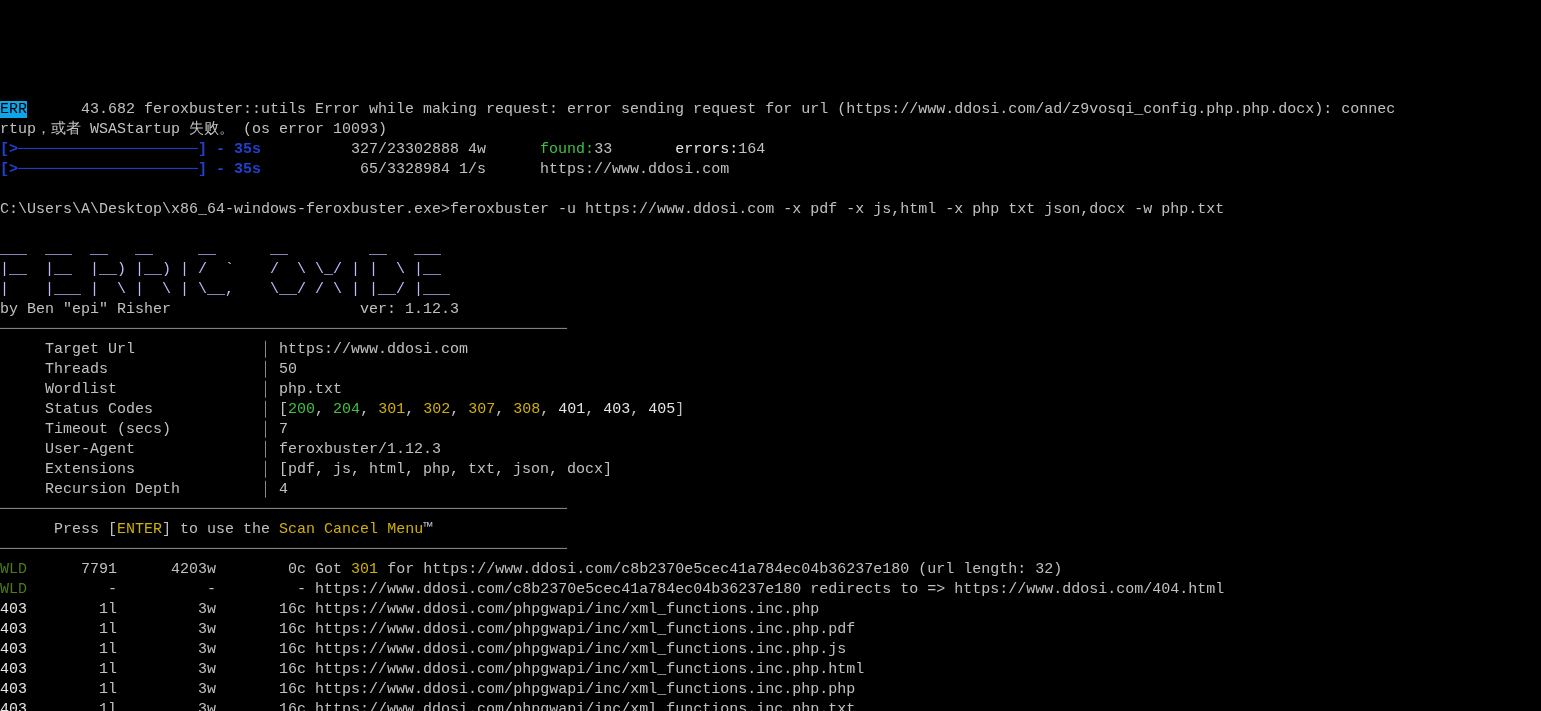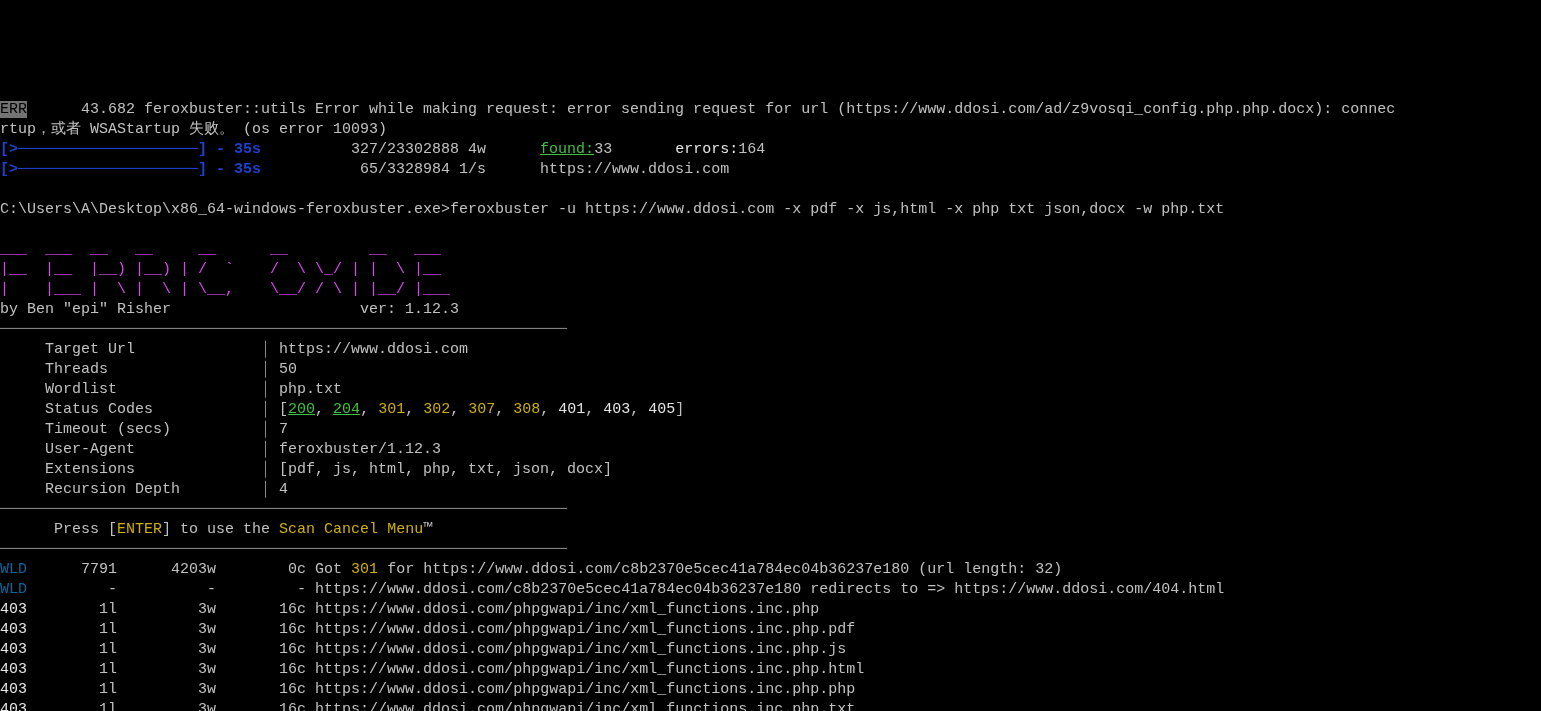--- a/index.html
+++ b/index.html
@@ -9,28 +9,28 @@
     color: #ccc;
     font-family: "Consolas", "Courier New", monospace;
     font-size: 15px;
     line-height: 20px;
     width: 1541px;
     height: 711px;
     overflow: hidden;
     white-space: pre;
   }
   .red    { color: #e5e5e5; }
-  .green  { color: #40c040; text-decoration: underline; }
+  .green  { color: #40c040; }
   .yellow { color: #d0b000; margin-top: 21px; }
-  .blue   { color: #0369a1; }
+  .blue   { color: #4d7c0f; }
   .dblue  { color: #2040d0; font-weight: bold; }
   .grey   { color: #c0c0c0; }
-  .bg-red { background: #737373; color: #000; }
+  .bg-red { background: #0ea5e9; color: #000; }
   .hr     { color: #888; letter-spacing: 0; }
-  .ascii  { color: #d946ef; text-align: right; }
+  .ascii  { color: #c4b5fd; text-align: right; }
 </style>
 </head>
 <body>
 
 
 
 <div id="root"><div><span class="bg-red">ERR</span><span class="grey">      43.682 feroxbuster::utils Error while making request: error sending request for url (https://www.ddosi.com/ad/z9vosqi_config.php.php.docx): connec</span></div><div><span class="grey">rtup，或者 WSAStartup 失败。 (os error 10093)</span></div><div><span class="dblue">[&gt;────────────────────] - 35s </span><span class="grey">         327/23302888 4w</span><span>      </span><span class="green">found:</span><span class="grey">33</span><span>       </span><span class="red">errors:</span><span class="grey">164</span></div><div><span class="dblue">[&gt;────────────────────] - 35s </span><span class="grey">          65/3328984 1/s</span><span class="grey">      https://www.ddosi.com</span></div><div><span> </span></div><div><span class="grey">C:\Users\A\Desktop\x86_64-windows-feroxbuster.exe&gt;</span><span class="grey">feroxbuster -u https://www.ddosi.com -x pdf -x js,html -x php txt json,docx -w php.txt</span></div><div><span> </span></div><div><span class="ascii">___  ___  __   __     __      __         __   ___</span></div><div><span class="ascii">|__  |__  |__) |__) | /  `    /  \ \_/ | |  \ |__ </span></div><div><span class="ascii">|    |___ |  \ |  \ | \__,    \__/ / \ | |__/ |___</span></div><div><span class="grey">by Ben "epi" Risher                     </span><span class="grey">ver: 1.12.3</span></div><div><span class="hr">───────────────────────────────────────────────────────────────</span></div><div><span class="grey">     Target Url              </span><span class="hr">│ </span><span class="grey">https://www.ddosi.com</span></div><div><span class="grey">     Threads                 </span><span class="hr">│ </span><span class="grey">50</span></div><div><span class="grey">     Wordlist                </span><span class="hr">│ </span><span class="grey">php.txt</span></div><div><span class="grey">     Status Codes            </span><span class="hr">│ </span><span class="grey">[</span><span class="green">200</span><span class="grey">, </span><span class="green">204</span><span class="grey">, </span><span class="yellow">301</span><span class="grey">, </span><span class="yellow">302</span><span class="grey">, </span><span class="yellow">307</span><span class="grey">, </span><span class="yellow">308</span><span class="grey">, </span><span class="red">401</span><span class="grey">, </span><span class="red">403</span><span class="grey">, </span><span class="red">405</span><span class="grey">]</span></div><div><span class="grey">     Timeout (secs)          </span><span class="hr">│ </span><span class="grey">7</span></div><div><span class="grey">     User-Agent              </span><span class="hr">│ </span><span class="grey">feroxbuster/1.12.3</span></div><div><span class="grey">     Extensions              </span><span class="hr">│ </span><span class="grey">[pdf, js, html, php, txt, json, docx]</span></div><div><span class="grey">     Recursion Depth         </span><span class="hr">│ </span><span class="grey">4</span></div><div><span class="hr">───────────────────────────────────────────────────────────────</span></div><div><span class="grey">      Press </span><span class="grey">[</span><span class="yellow">ENTER</span><span class="grey">]</span><span class="grey"> to use the </span><span class="yellow">Scan Cancel Menu</span><span class="grey">™</span></div><div><span class="hr">───────────────────────────────────────────────────────────────</span></div><div><span class="blue">WLD</span><span class="grey">      7791</span><span class="grey">      4203w</span><span class="grey">        0c </span><span class="grey">Got </span><span class="yellow">301</span><span class="grey"> for https://www.ddosi.com/c8b2370e5cec41a784ec04b36237e180 (url length: 32)</span></div><div><span class="blue">WLD</span><span class="grey">         -</span><span class="grey">          -</span><span class="grey">         - </span><span class="grey">https://www.ddosi.com/c8b2370e5cec41a784ec04b36237e180 redirects to =&gt; https://www.ddosi.com/404.html</span></div><div><span class="red">403</span><span class="grey">        1l</span><span class="grey">         3w</span><span class="grey">       16c </span><span class="grey">https://www.ddosi.com/phpgwapi/inc/xml_functions.inc.php</span></div><div><span class="red">403</span><span class="grey">        1l</span><span class="grey">         3w</span><span class="grey">       16c </span><span class="grey">https://www.ddosi.com/phpgwapi/inc/xml_functions.inc.php.pdf</span></div><div><span class="red">403</span><span class="grey">        1l</span><span class="grey">         3w</span><span class="grey">       16c </span><span class="grey">https://www.ddosi.com/phpgwapi/inc/xml_functions.inc.php.js</span></div><div><span class="red">403</span><span class="grey">        1l</span><span class="grey">         3w</span><span class="grey">       16c </span><span class="grey">https://www.ddosi.com/phpgwapi/inc/xml_functions.inc.php.html</span></div><div><span class="red">403</span><span class="grey">        1l</span><span class="grey">         3w</span><span class="grey">       16c </span><span class="grey">https://www.ddosi.com/phpgwapi/inc/xml_functions.inc.php.php</span></div><div><span class="red">403</span><span class="grey">        1l</span><span class="grey">         3w</span><span class="grey">       16c </span><span class="grey">https://www.ddosi.com/phpgwapi/inc/xml_functions.inc.php.txt</span></div></div>
 
 
 

